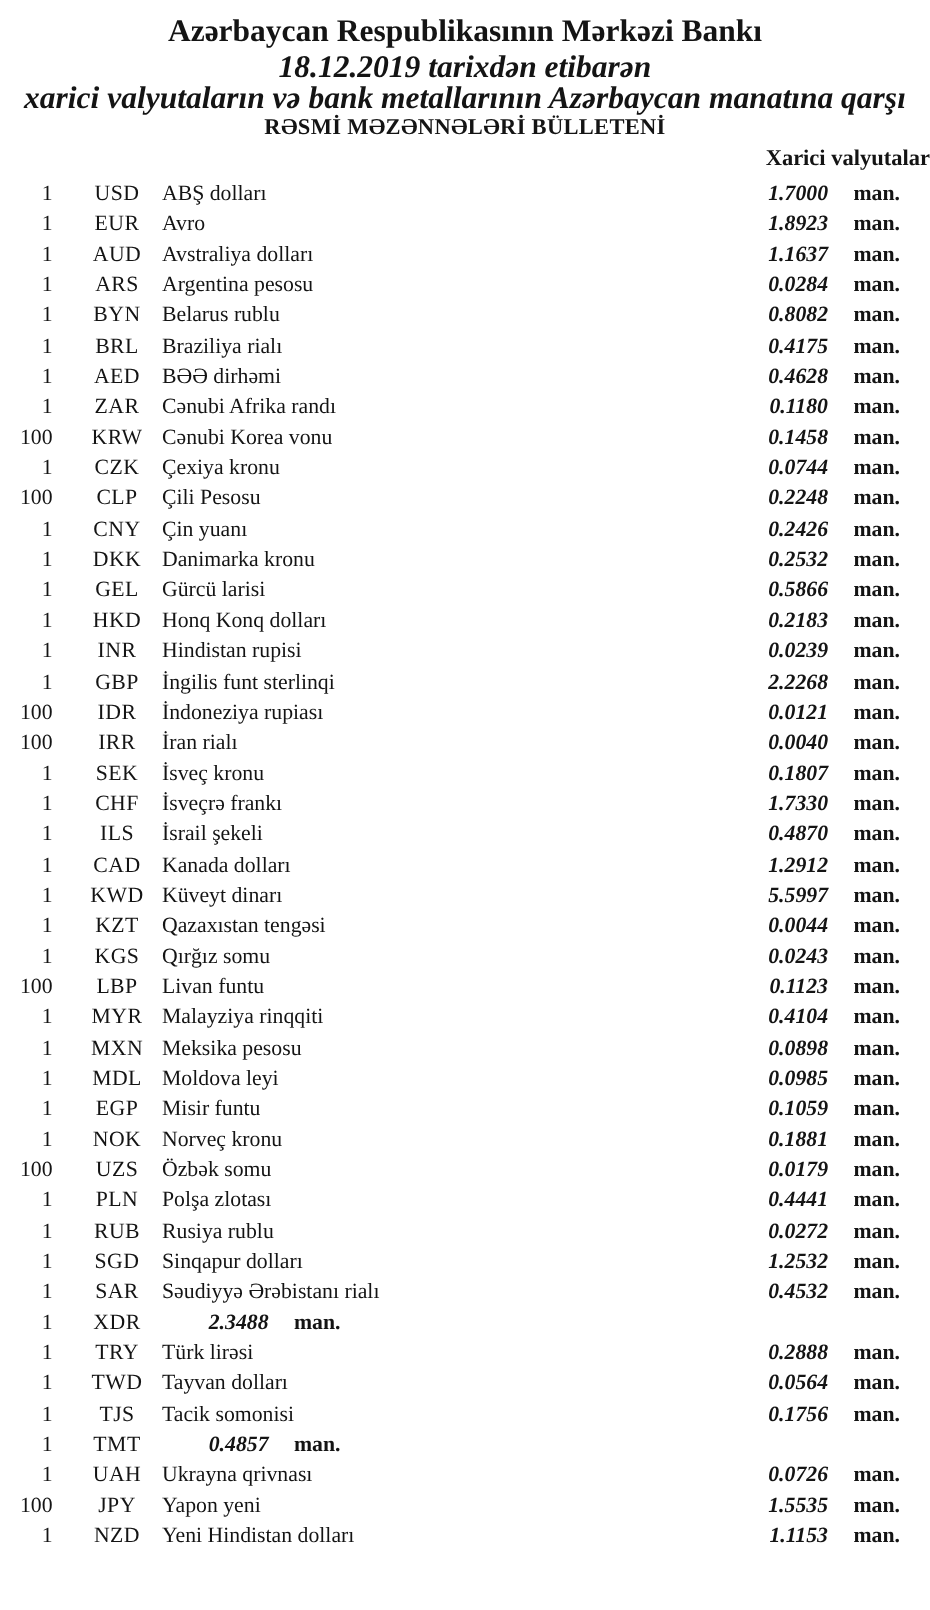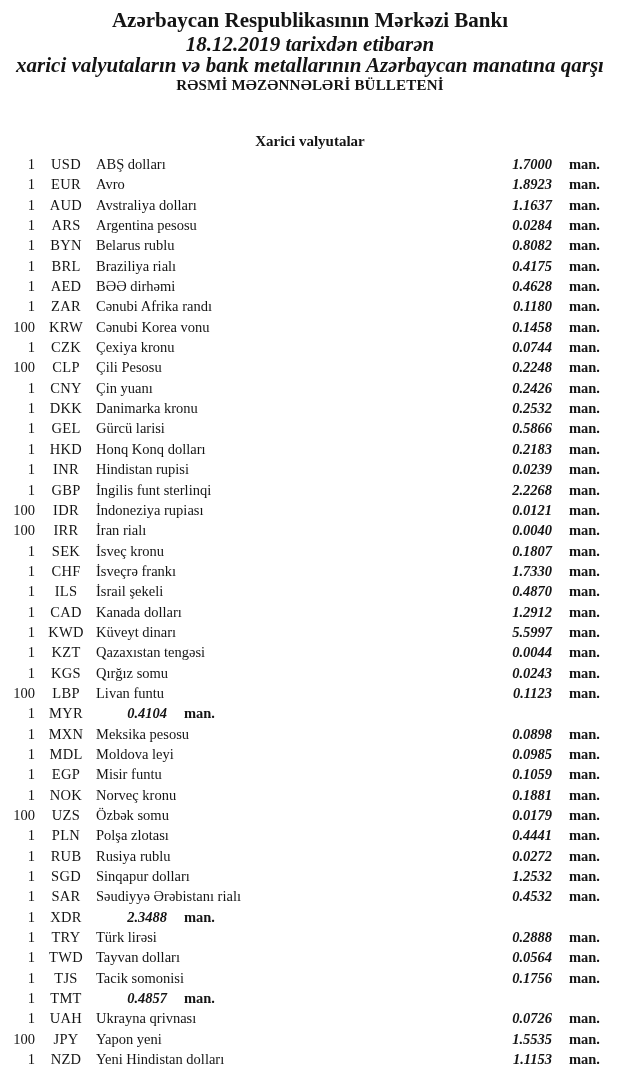--- a/index.html
+++ b/index.html
@@ -29,45 +29,44 @@
     line-height: 20.5px;
     font-style: italic;
   }
   .bulletin-title {
     font-size: 15px;
     font-weight: bold;
     line-height: 21px;
     letter-spacing: 0.2px;
   }
   .section-title {
-    text-align: center;
+    text-align: right;
     font-size: 15px;
     font-weight: bold;
-    margin-top: 35px;
     line-height: 20px;
   }
   .table {
     margin-top: 3px;
     padding: 0 20px 0 5px;
   }
   .row {
     display: flex;
     align-items: baseline;
     height: 20.35px;
     line-height: 20.35px;
     font-size: 14.5px;
   }
   .qty {
     width: 30px;
     text-align: right;
     flex: 0 0 auto;
   }
   .code {
     width: 46px;
-    margin-left: 8px;
+    margin-left: 20px;
     text-align: center;
     letter-spacing: 0.3px;
     flex: 0 0 auto;
   }
   .name {
     flex: 1 1 auto;
     padding-left: 7px;
     white-space: nowrap;
     overflow: hidden;
   }
@@ -284,20 +283,21 @@
       <div class="row">
         <span class="qty">100</span>
         <span class="code">LBP</span>
         <span class="name">Livan funtu</span>
         <span class="rate">0.1123</span>
         <span class="unit">man.</span>
       </div>
       <div class="row">
         <span class="qty">1</span>
         <span class="code">MYR</span>
+        <span class="name">Malayziya rinqqiti</span>
         <span class="rate">0.4104</span>
         <span class="unit">man.</span>
       </div>
       <div class="row">
         <span class="qty">1</span>
         <span class="code">MXN</span>
         <span class="name">Meksika pesosu</span>
         <span class="rate">0.0898</span>
         <span class="unit">man.</span>
       </div>

